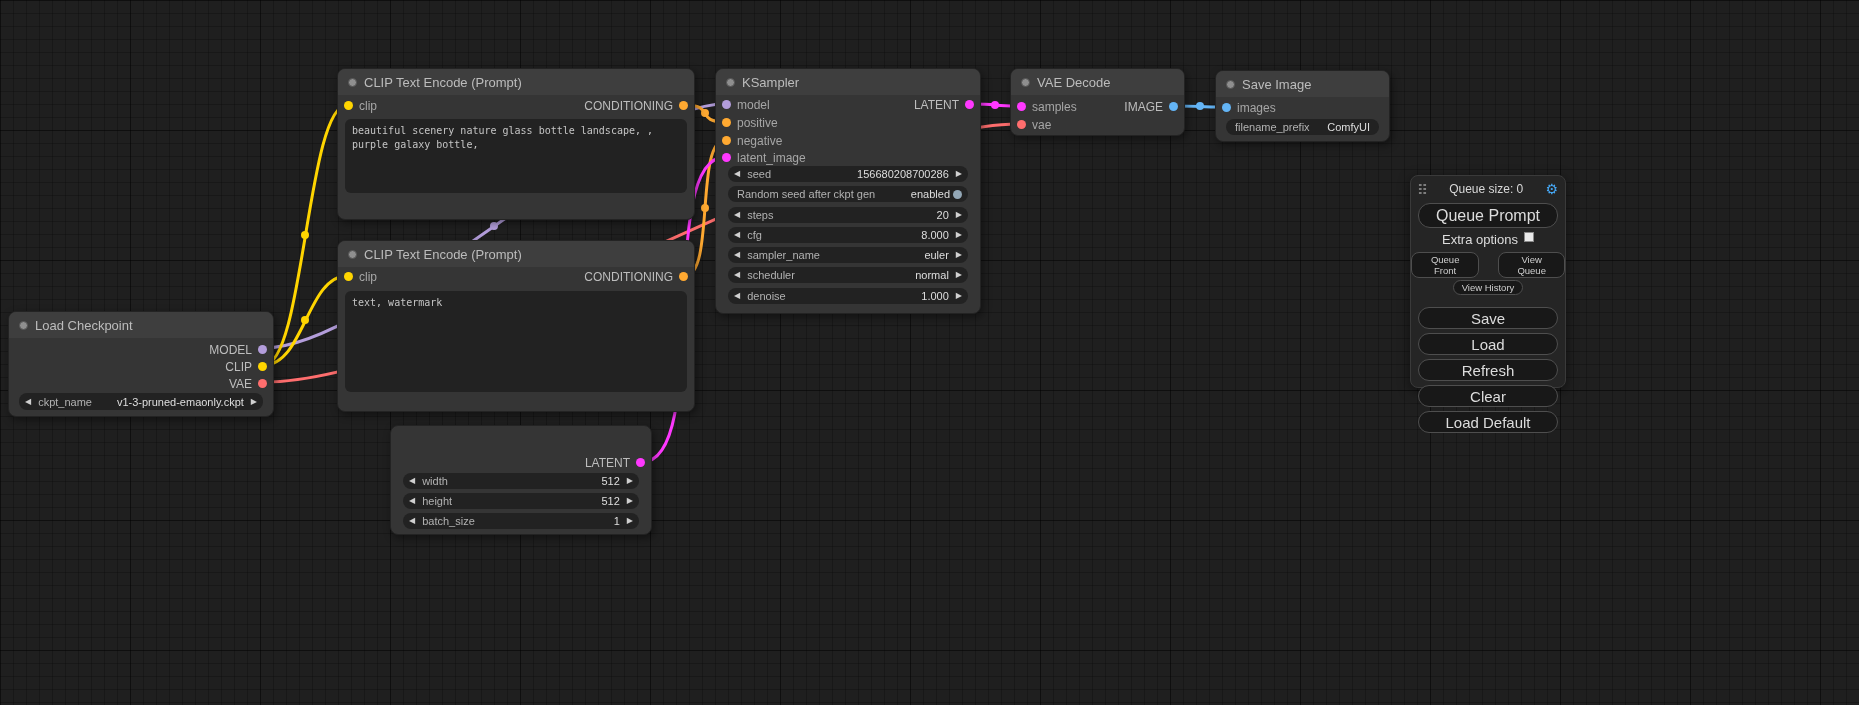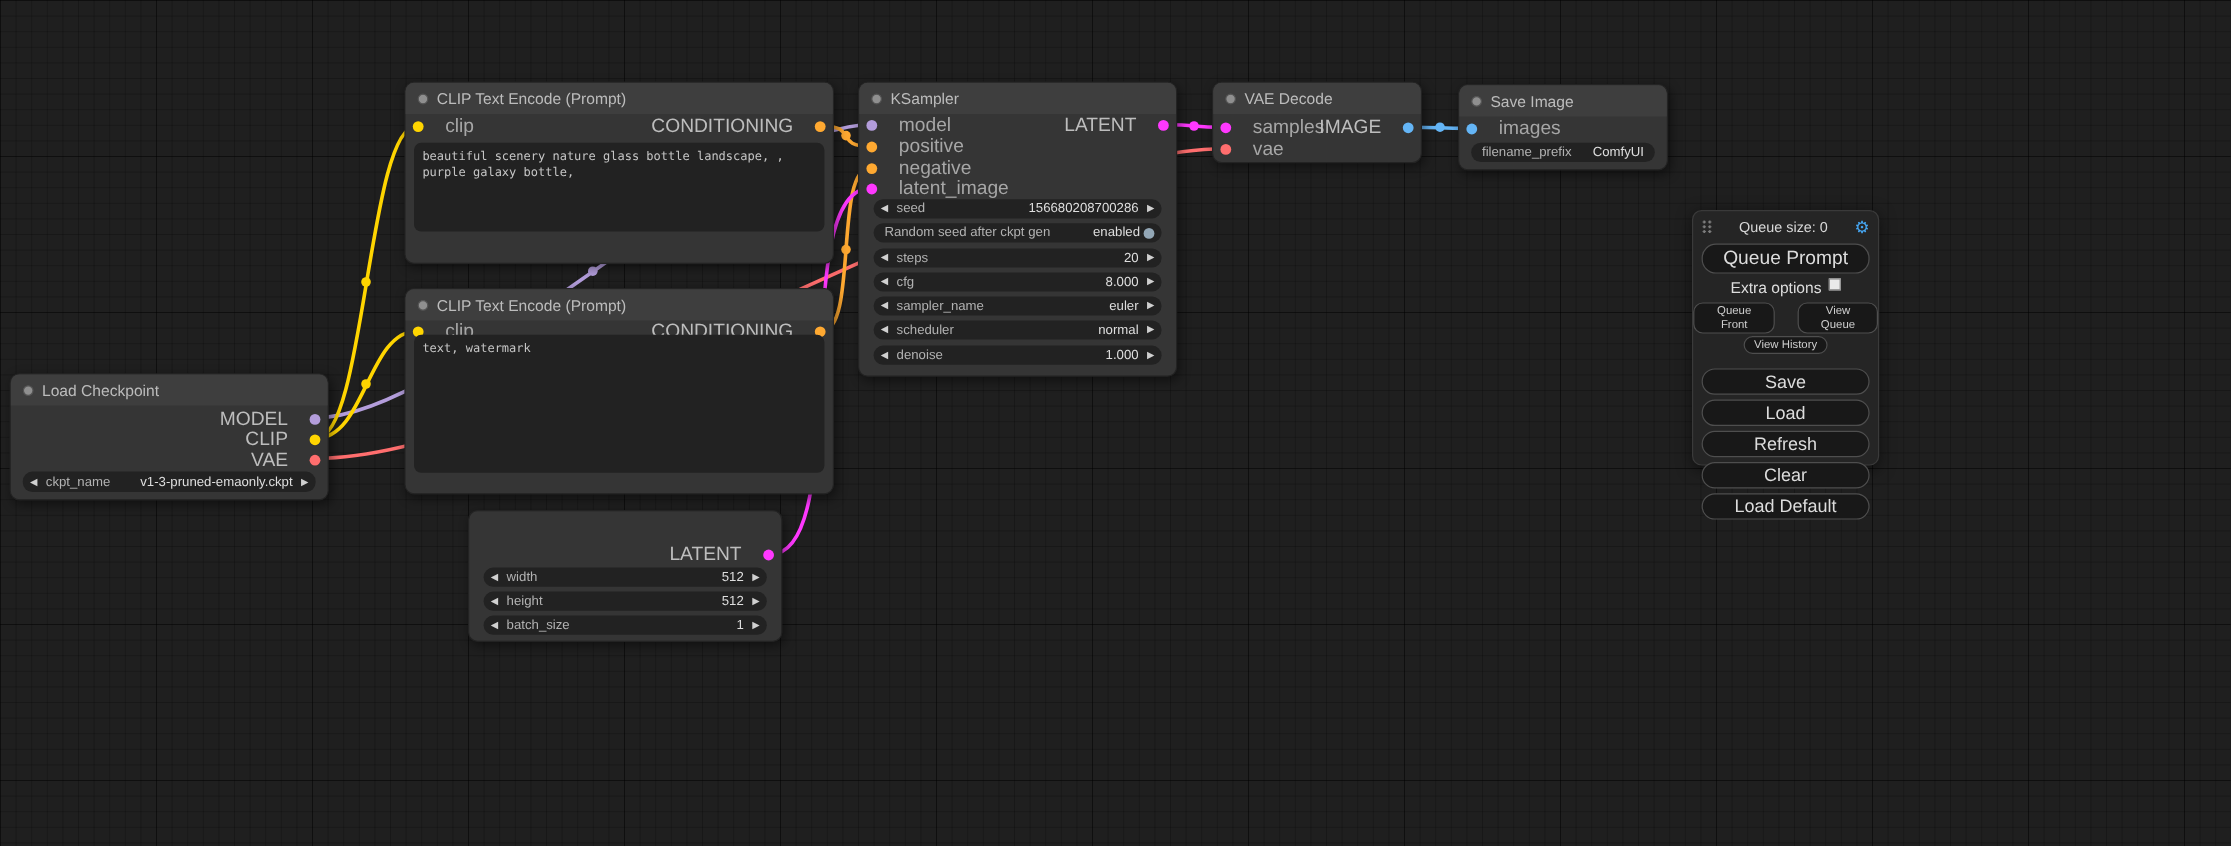--- a/index.html
+++ b/index.html
@@ -17,22 +17,22 @@
 
   svg.links{position:absolute;left:0;top:0;z-index:1;}
   svg.links path{fill:none;stroke-width:3;stroke-linecap:round;}
 
   .node{position:absolute;z-index:2;background:#353535;border:1px solid #232323;
     border-radius:8px;box-shadow:2px 3px 9px rgba(0,0,0,.45);}
   .ntitle{height:26px;display:flex;align-items:center;gap:7px;padding:0 10px;
     background:#3e3e3e;border-radius:7px 7px 0 0;color:#bcbcbc;font-size:13px;cursor:move;}
   .tdot{width:9px;height:9px;border-radius:50%;background:#8f8f8f;border:1px solid #545454;flex:0 0 auto;}
 
-  .slot{position:absolute;height:15px;display:flex;align-items:center;gap:18px;
-    font-size:16px;color:#a6a6a6;white-space:nowrap;}
+  .slot{position:absolute;height:15px;display:flex;align-items:center;gap:6px;
+    font-size:12px;color:#a6a6a6;white-space:nowrap;}
   .slot.in{left:6px;}
   .slot.out{right:6px;color:#bdbdbd;}
   .dot{width:9px;height:9px;border-radius:50%;flex:0 0 auto;cursor:crosshair;}
   .c-model{background:#B39DDB;}.c-clip{background:#FFD500;}.c-vae{background:#FF6E6E;}
   .c-cond{background:#FFA931;}.c-latent{background:#FF38FF;}.c-image{background:#64B5F6;}
 
   .widget{position:absolute;left:12px;right:12px;height:16px;background:#222;
     border-radius:8px;display:flex;align-items:center;padding:0 6px;font-size:11px;color:#c9c9c9;cursor:pointer;}
   .widget .arrow{font-size:8px;color:#d0d0d0;line-height:16px;}
   .widget .wname{margin-left:7px;color:#b2b2b2;white-space:nowrap;}
@@ -139,21 +139,21 @@
       <span>CLIP Text Encode (Prompt)</span>
     </div>
     <div class="slot in" style="top:28px">
       <span class="dot c-clip"></span>
       <span>clip</span>
     </div>
     <div class="slot out" style="top:28px">
       <span>CONDITIONING</span>
       <span class="dot c-cond"></span>
     </div>
-    <div class="prompt-text" style="top:38px;height:115px">text, watermark</div>
+    <div class="prompt-text" style="top:50px;height:101px">text, watermark</div>
   </div>
 
   <div class="node" style="left:390px;top:425px;width:262px;height:110px">
     <div class="slot out" style="top:29px">
       <span>LATENT</span>
       <span class="dot c-latent"></span>
     </div>
     <div class="widget" style="top:47px">
       <span class="arrow">◀</span>
       <span class="wname">width</span>

